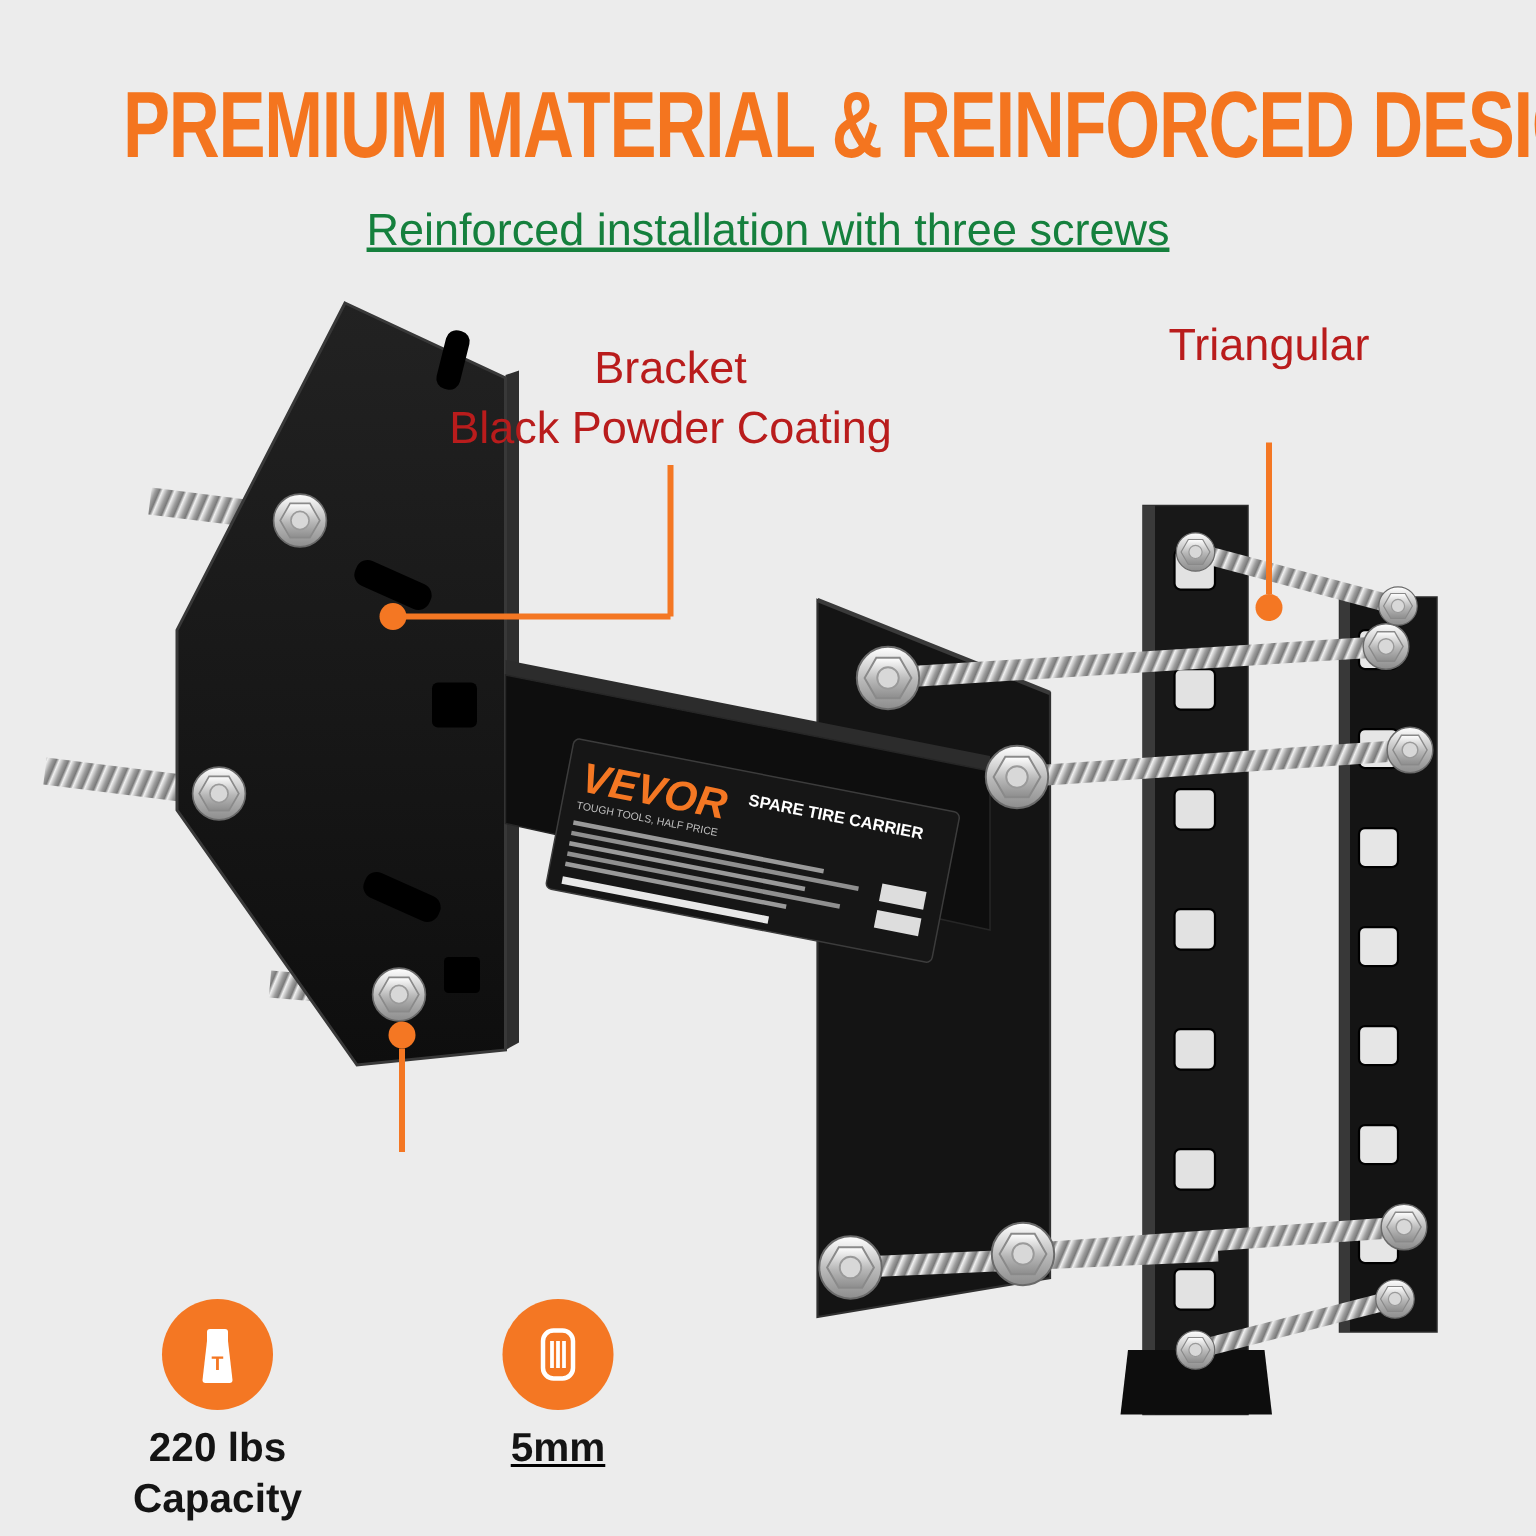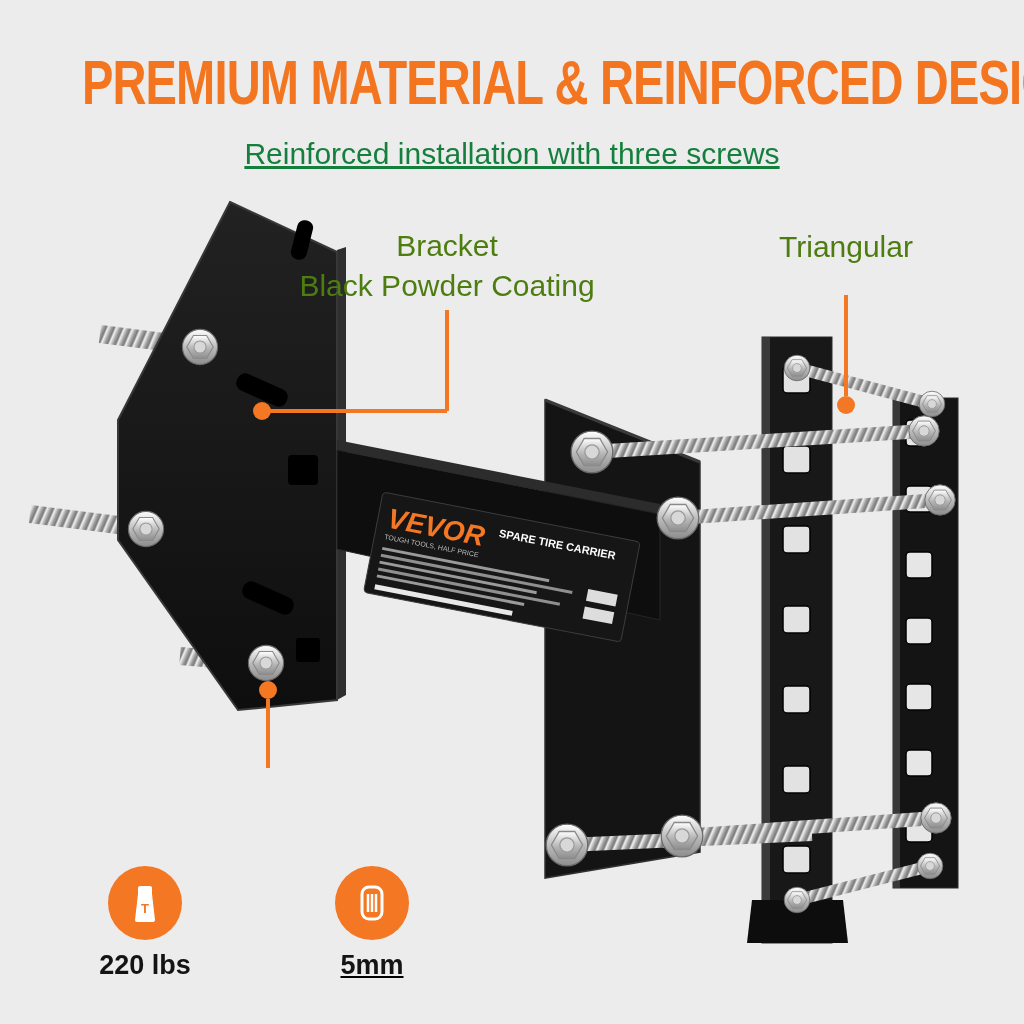--- a/index.html
+++ b/index.html
@@ -11,21 +11,21 @@
   .title {
     font-size:56px; font-weight:800; color:#f4751f; white-space:nowrap;
     letter-spacing:-1px; transform:scale(0.84,1.12); transform-origin:center center;
     font-family:"Liberation Sans", sans-serif;
   }
   .subtitle { margin-top:22px; font-size:30px; color:#15803d;text-decoration:underline; }
 
   .scene { position:absolute; inset:0; }
   .product-svg { position:absolute; left:0; top:0; width:1024px; height:1024px; }
 
-  .callout-text { position:absolute; text-align:center; font-size:30px; color:#4d7c0f; line-height:1.34; }
+  .callout-text { position:absolute; text-align:center; font-size:30px; color:#b91c1c; line-height:1.34; }
   .callout-line { position:absolute; background:#f47723; }
   .callout-dot  { position:absolute; width:18px; height:18px; border-radius:50%; background:#f47723; }
 
   .feature { position:absolute; text-align:center; }
   .feature-circle {
     width:74px; height:74px; border-radius:50%; background:#f47723;
     margin:0 auto; display:flex; align-items:center; justify-content:center;
   }
   .feature-label { margin-top:9px; font-size:27px; font-weight:bold; color:#141414; line-height:1.25; }
 </style>
@@ -169,39 +169,40 @@
     </svg>
 
     <div class="callout-text" style="left:287px; top:226px; width:320px;">
       <div>Bracket</div>
       <div>Black Powder Coating</div>
     </div>
     <div class="callout-line" style="left:445px; top:310px; width:4px; height:101px;"></div>
     <div class="callout-line" style="left:262px; top:409px; width:185px; height:4px;"></div>
     <div class="callout-dot" style="left:253px; top:402px;"></div>
 
-    <div class="callout-text" style="left:716px; top:211px; width:260px;margin-top:16px;">
+    <div class="callout-text" style="left:716px; top:211px; width:260px;">
       <div>Triangular</div>
     </div>
     <div class="callout-line" style="left:844px; top:295px; width:4px; height:101px;"></div>
     <div class="callout-dot" style="left:837px; top:396px;"></div>
 
     <div class="callout-dot" style="left:259px; top:681px;"></div>
     <div class="callout-line" style="left:266px; top:699px; width:4px; height:69px;"></div>
 
     <div class="feature" style="left:70px; top:866px; width:150px;">
       <div class="feature-circle">
         <svg viewBox="0 0 40 40" width="40" height="40">
           <path d="M15 3 h10 a2 2 0 0 1 2 2 v6 h-14 v-6 a2 2 0 0 1 2 -2 z" fill="#ffffff"></path>
           <path d="M10 37 L13 11 h14 l3 26 a2 2 0 0 1 -2 2 h-16 a2 2 0 0 1 -2 -2 z" fill="#ffffff"></path>
           <text x="20" y="30" font-size="13" font-weight="bold" fill="#f47723" text-anchor="middle">T</text>
         </svg>
       </div>
       <div class="feature-label">
         <div>220 lbs</div>
+        <div>Capacity</div>
       </div>
     </div>
 
     <div class="feature" style="left:297px; top:866px; width:150px;text-decoration:underline;">
       <div class="feature-circle">
         <svg viewBox="0 0 40 40" width="40" height="40">
           <rect x="10" y="4" width="20" height="32" rx="7" fill="none" stroke="#ffffff" stroke-width="3"></rect>
           <line x1="16" y1="11" x2="16" y2="29" stroke="#ffffff" stroke-width="2.5"></line>
           <line x1="20" y1="11" x2="20" y2="29" stroke="#ffffff" stroke-width="2.5"></line>
           <line x1="24" y1="11" x2="24" y2="29" stroke="#ffffff" stroke-width="2.5"></line>

